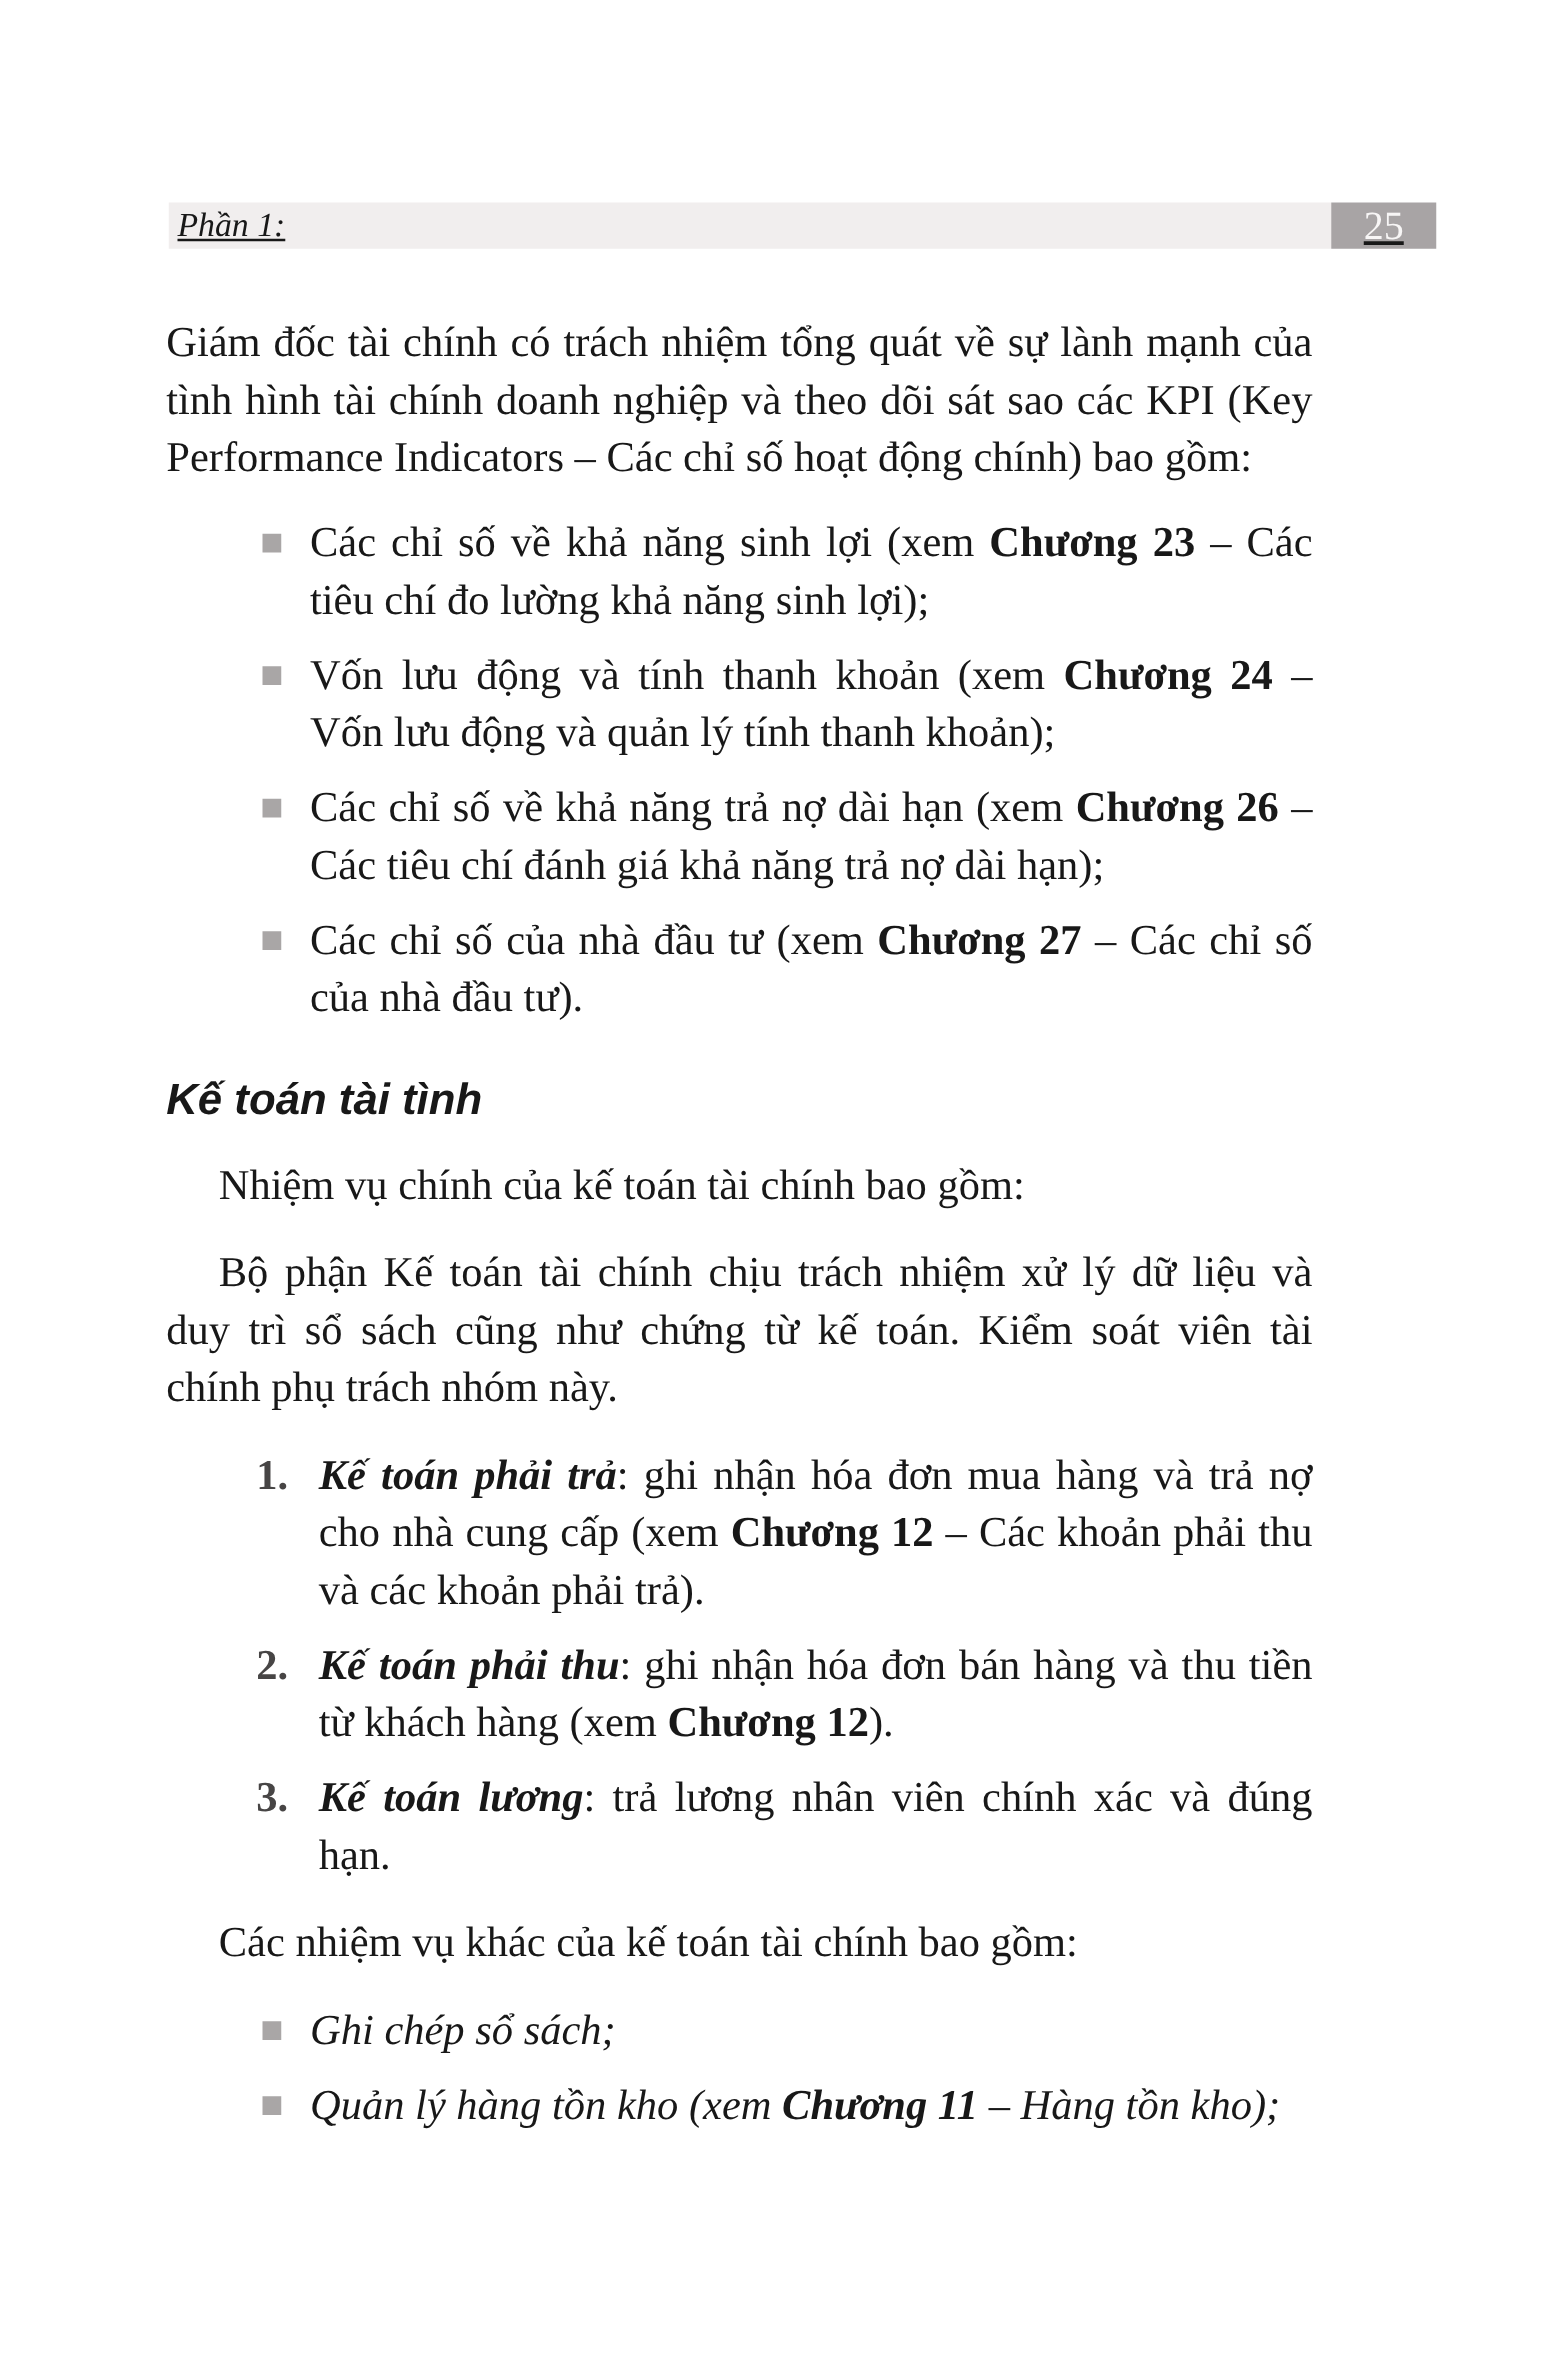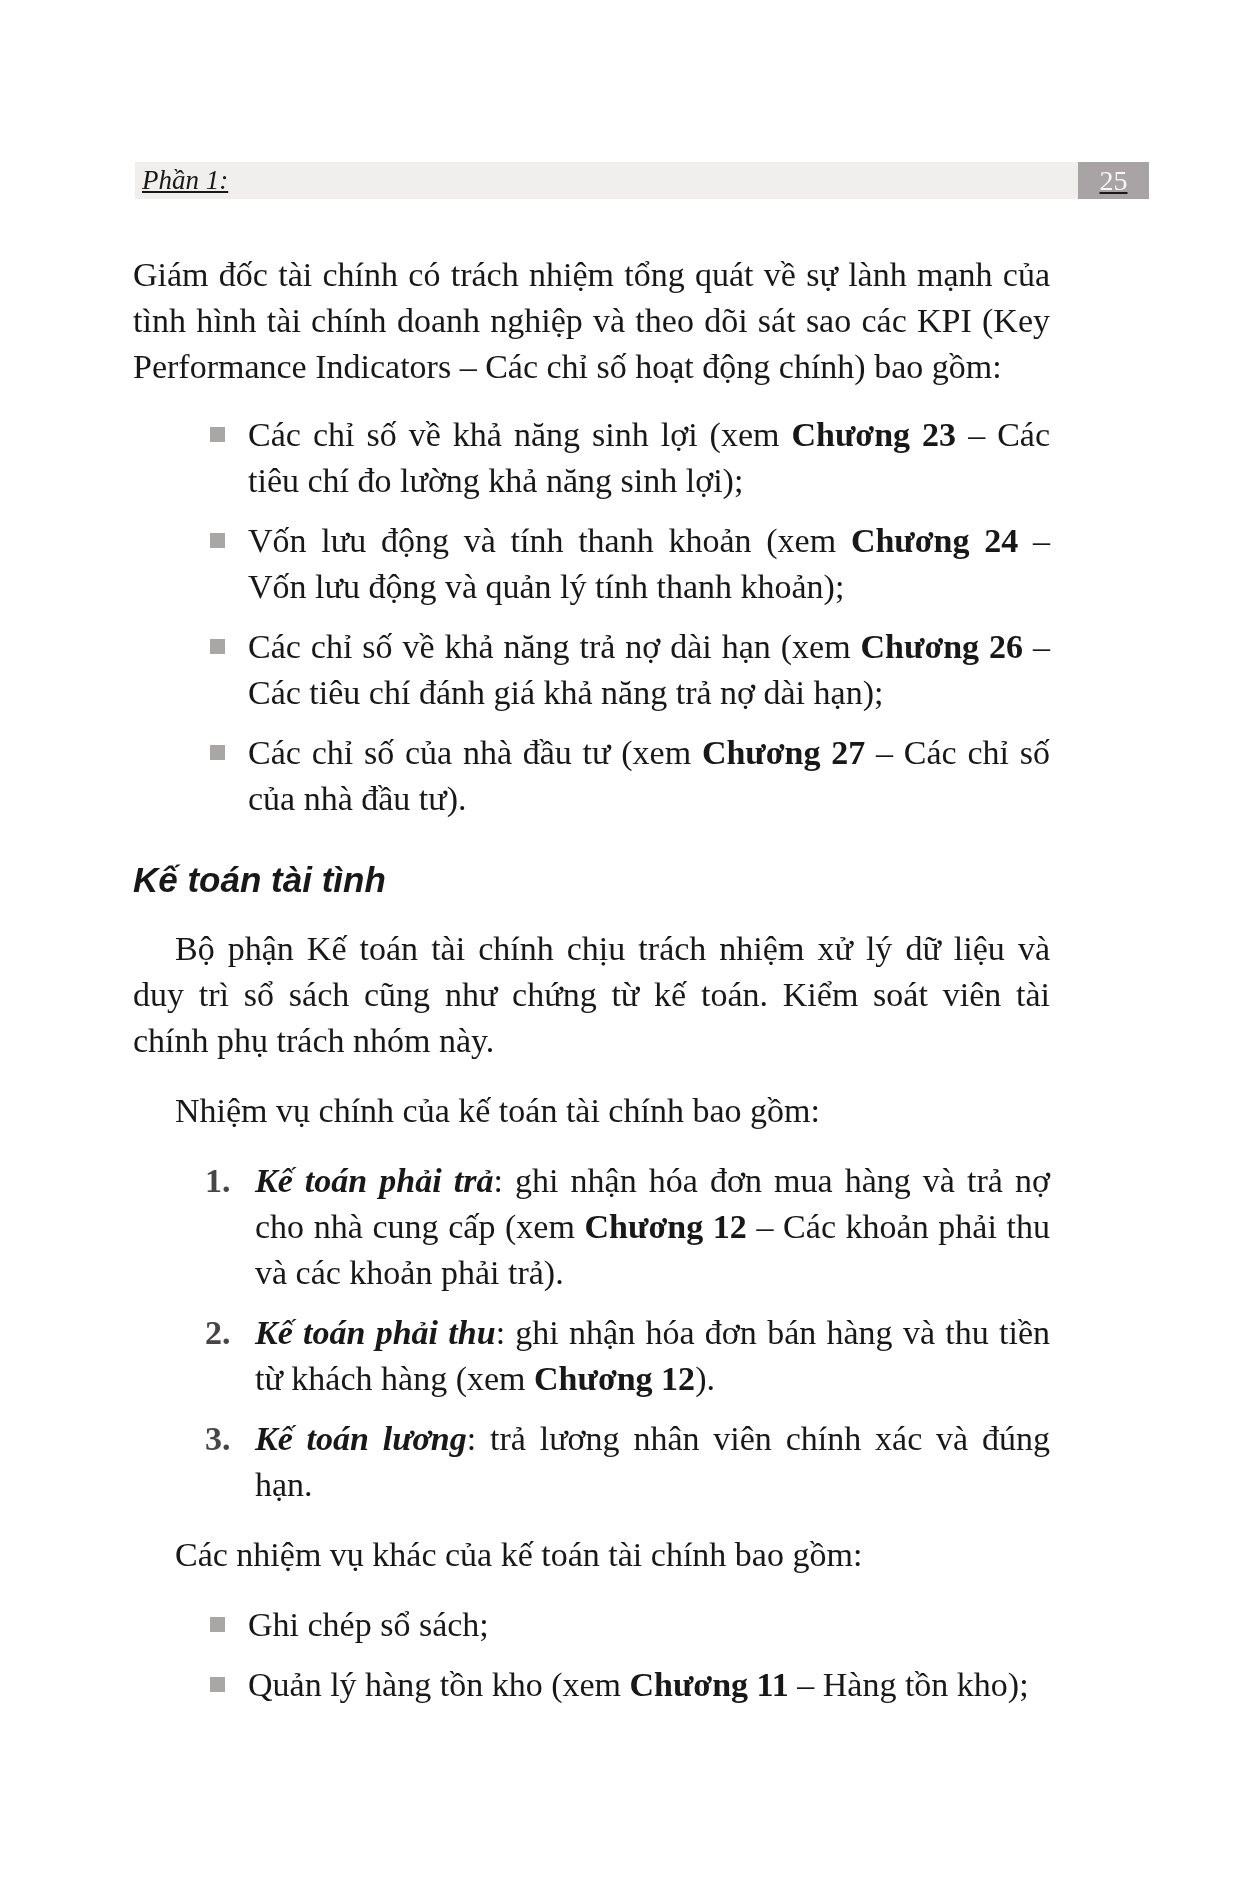--- a/index.html
+++ b/index.html
@@ -24,25 +24,25 @@
     flex:1;
     background:#f1eeee;
     display:flex; align-items:center;
     gap:11px;
     padding-left:7px;
     white-space:nowrap; overflow:hidden;
   }
   .head-label { font-style:italic; }
   .head-title { letter-spacing:0.5px; }
   .page-num {
-    width:71px;
+    width:84px;
     background:#a8a4a5;
     color:#f8f6f6;
     display:flex; align-items:center; justify-content:center;
-    font-size:28px;
+    font-size:32px;
   }
   
   main {
     position:absolute; left:133px; top:252px; width:917px;
     font-size:34px; line-height:46px;
     text-align:justify;
   }
   .para { margin-bottom:24px; }
   .para.indent { text-indent:42px; }
   .para.no-indent { margin-bottom:22px; }
@@ -66,21 +66,21 @@
     color:#474545;
   }
   .li-text { flex:1; text-align:justify; }
   .subhead {
     font-family:"Liberation Sans", sans-serif;
     font-style:italic; font-weight:bold;
     font-size:35px; line-height:44px;
     margin:36px 0 24px 0;
     text-align:left;
   }
-  .other-list { margin-bottom:0; }
+  .other-list { margin-bottom:0;font-style:italic; }
 </style>
 </head>
 <body>
 
 <div class="page">
 
   <header class="running-head">
     <div class="head-bar">
       <span class="head-label">Phần 1:</span>
     </div>
@@ -105,23 +105,23 @@
           <span class="li-text"><span>Các chỉ số về khả năng trả nợ dài hạn (xem </span><span class="b">Chương 26</span><span> – Các tiêu chí đánh giá khả năng trả nợ dài hạn);</span></span>
         </li>
         <li>
           <span class="marker"></span>
           <span class="li-text"><span>Các chỉ số của nhà đầu tư (xem </span><span class="b">Chương 27</span><span> – Các chỉ số của nhà đầu tư).</span></span>
         </li>
       </ul>
 
     <h2 class="subhead">Kế toán tài tình</h2>
 
+    <p class="para indent">Nhiệm vụ chính của kế toán tài chính bao gồm:</p>
+
     <p class="para indent"><span>Bộ phận Kế toán tài chính chịu trách nhiệm xử lý dữ liệu và duy trì sổ sách cũng như chứng từ kế toán. Kiểm soát viên tài chính phụ trách nhóm này.</span></p>
-
-    <p class="para indent">Nhiệm vụ chính của kế toán tài chính bao gồm:</p>
 
     <ol class="num-list">
         <li>
           <span class="marker">1.</span>
           <span class="li-text"><span class="bi">Kế toán phải trả</span><span>: ghi nhận hóa đơn mua hàng và trả nợ cho nhà cung cấp (xem </span><span class="b">Chương 12</span><span> – Các khoản phải thu và các khoản phải trả).</span></span>
         </li>
         <li>
           <span class="marker">2.</span>
           <span class="li-text"><span class="bi">Kế toán phải thu</span><span>: ghi nhận hóa đơn bán hàng và thu tiền từ khách hàng (xem </span><span class="b">Chương 12</span><span>).</span></span>
         </li>

